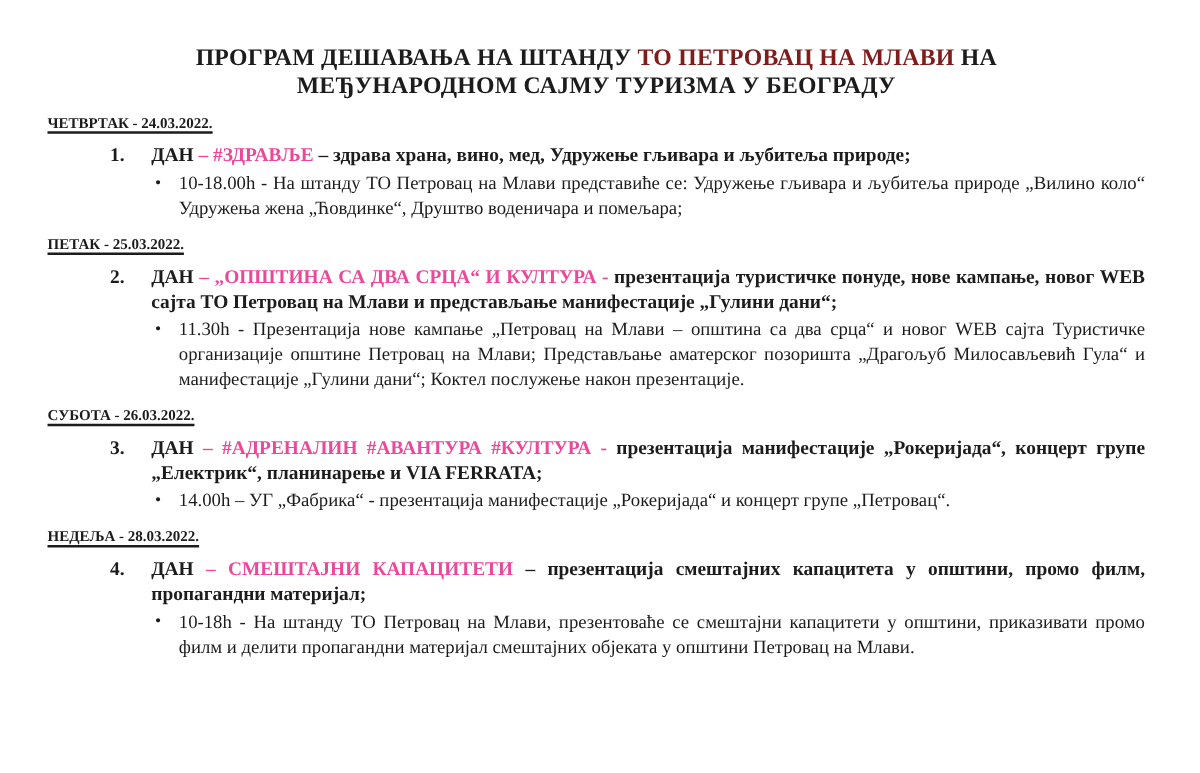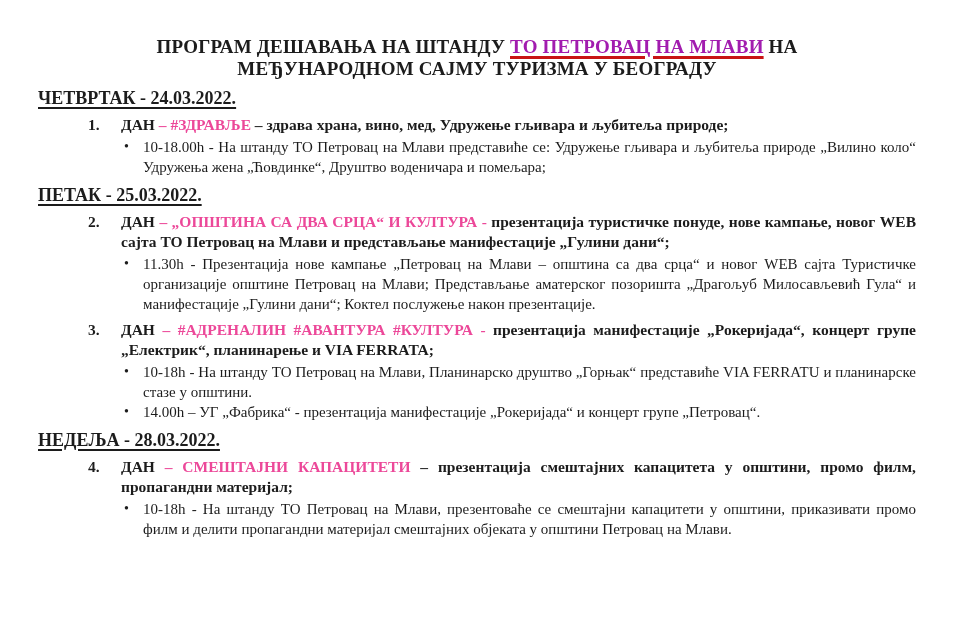--- a/index.html
+++ b/index.html
@@ -20,29 +20,28 @@
   .title {
     max-width: 812px;
     margin: 0 auto 8px auto;
     text-align: center;
     font-weight: bold;
     font-size: 19px;
     line-height: 22px;
     letter-spacing: 0.2px;
   }
   .title .hl {
-    color: #a21caf;
-    text-decoration: underline;
+    color: #7f1d1d;
     text-decoration-color: #c81414;
     text-decoration-thickness: 2.5px;
     text-underline-offset: 3px;
   }
   .day-heading {
     margin: 8px 0 0 0;
-    font-size: 18px;
+    font-size: 12px;
     font-weight: bold;
     line-height: 21px;
     text-decoration: underline;
     text-decoration-thickness: 2px;
     text-underline-offset: 3px;
   }
   .item {
     position: relative;
     margin: 6px 0 2px 50px;
     padding-left: 33px;
@@ -93,23 +92,23 @@
 
   <section>
     <h2 class="day-heading">ПЕТАК - 25.03.2022.</h2>
     <div class="item"><span class="num">2.</span><span>ДАН </span><span class="red">– „ОПШТИНА СА ДВА СРЦА“ И КУЛТУРА - </span><span>презентација туристичке понуде, нове кампање,  новог WEB сајта ТО Петровац на Млави и представљање манифестације „Гулини дани“;</span></div>
     <ul class="bullets">
       <li>11.30h - Презентација нове кампање „Петровац на Млави – општина са два срца“ и новог WEB сајта Туристичке организације општине Петровац на Млави; Представљање аматерског позоришта „Драгољуб Милосављевић Гула“ и манифестације „Гулини дани“; Коктел послужење након презентације.</li>
     </ul>
   </section>
 
   <section>
+    <h2 class="day-heading">СУБОТА - 26.03.2022.</h2>
     <div class="item"><span class="num">3.</span><span>ДАН </span><span class="red">– #АДРЕНАЛИН #АВАНТУРА #КУЛТУРА - </span><span>презентација манифестације „Рокеријада“, концерт групе „Електрик“, планинарење и VIA FERRATA;</span></div>
     <ul class="bullets">
-      <li>10-18h - На штанду ТО Петровац на Млави, Планинарско друштво „Горњак“ представиће VIA FERRATU и планинарске стазе у општини.</li>
       <li>14.00h – УГ „Фабрика“ - презентација манифестације „Рокеријада“ и концерт групе „Петровац“.</li>
     </ul>
   </section>
 
   <section>
     <h2 class="day-heading">НЕДЕЉА - 28.03.2022.</h2>
     <div class="item"><span class="num">4.</span><span>ДАН </span><span class="red">– СМЕШТАЈНИ КАПАЦИТЕТИ </span><span>– презентација смештајних капацитета у општини, промо филм, пропагандни материјал;</span></div>
     <ul class="bullets">
       <li>10-18h - На штанду ТО Петровац на Млави, презентоваће се смештајни капацитети у општини, приказивати промо филм и делити пропагандни материјал смештајних објеката у општини Петровац на Млави.</li>
     </ul>

